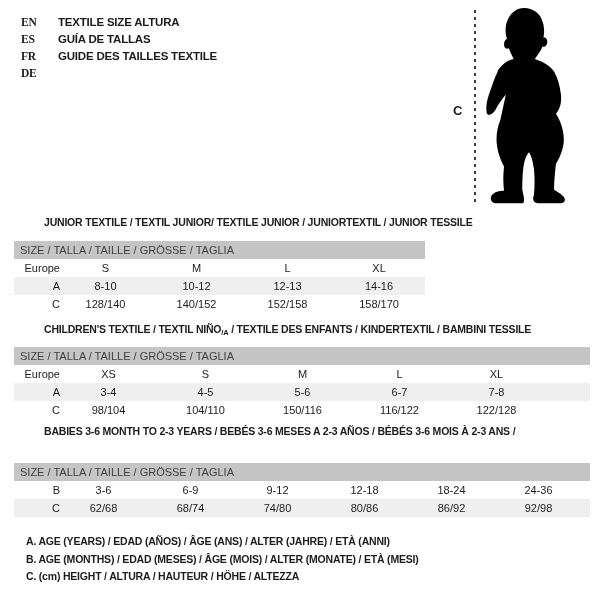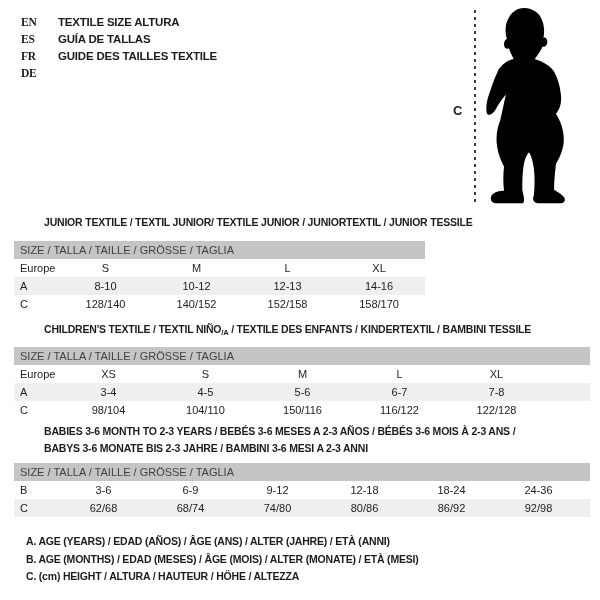--- a/index.html
+++ b/index.html
@@ -17,21 +17,21 @@
     position:absolute;left:474px;top:10px;width:2px;height:196px;
     background:repeating-linear-gradient(to bottom,#3a3a3a 0 3px,transparent 3px 7px);
   }
   .measure-label{position:absolute;left:453px;top:103px;font-weight:bold;font-size:13px;}
   .silhouette{position:absolute;left:483px;top:7px;}
   
   .tbl-title{position:absolute;left:18px;font-weight:bold;font-size:10.5px;letter-spacing:-0.2px;white-space:nowrap;line-height:17px;margin-left:26px;}
   .tbl-title sub{font-size:7.5px;vertical-align:-2px;}
   table.size-table{position:absolute;left:14px;border-collapse:collapse;table-layout:fixed;}
   table.size-table td{height:18px;padding:0;font-size:11px;text-align:center;vertical-align:middle;white-space:nowrap;}
-  table.size-table td.lbl{text-align:left;padding-left:6px;margin-top:33px;}
+  table.size-table td.lbl{text-align:right;padding-left:6px;margin-top:33px;}
   table.size-table tr.bar td{background:#c5c5c5;color:#3f3f3f;text-align:left;padding-left:6px;font-size:11px;}
   table.size-table tr.alt{background:#efefef;}
   
   .legend{position:absolute;left:26px;top:535px;}
   .legend-line{height:17.5px;font-weight:bold;font-size:10.5px;letter-spacing:-0.2px;white-space:nowrap;}
 </style>
 </head>
 <body>
 
 <div class="lang-list">
@@ -180,21 +180,20 @@
     <td>150/116</td>
     <td>116/122</td>
     <td>122/128</td>
     <td></td>
   </tr>
 </tbody>
   </table>
 
 <div class="tbl-title" style="top:423px;">
   <div>BABIES 3-6 MONTH TO 2-3 YEARS / BEBÉS 3-6 MESES A 2-3 AÑOS / BÉBÉS 3-6 MOIS À 2-3 ANS /</div>
-  <div>BABYS 3-6 MONATE BIS 2-3 JAHRE / BAMBINI 3-6 MESI A 2-3 ANNI</div>
 </div>
 <table class="size-table" style="top:463px;width:576px;">
   <colgroup>
       <col style="width:46px">
       <col style="width:87px">
       <col style="width:87px">
       <col style="width:87px">
       <col style="width:87px">
       <col style="width:87px">
       <col style="width:87px">

